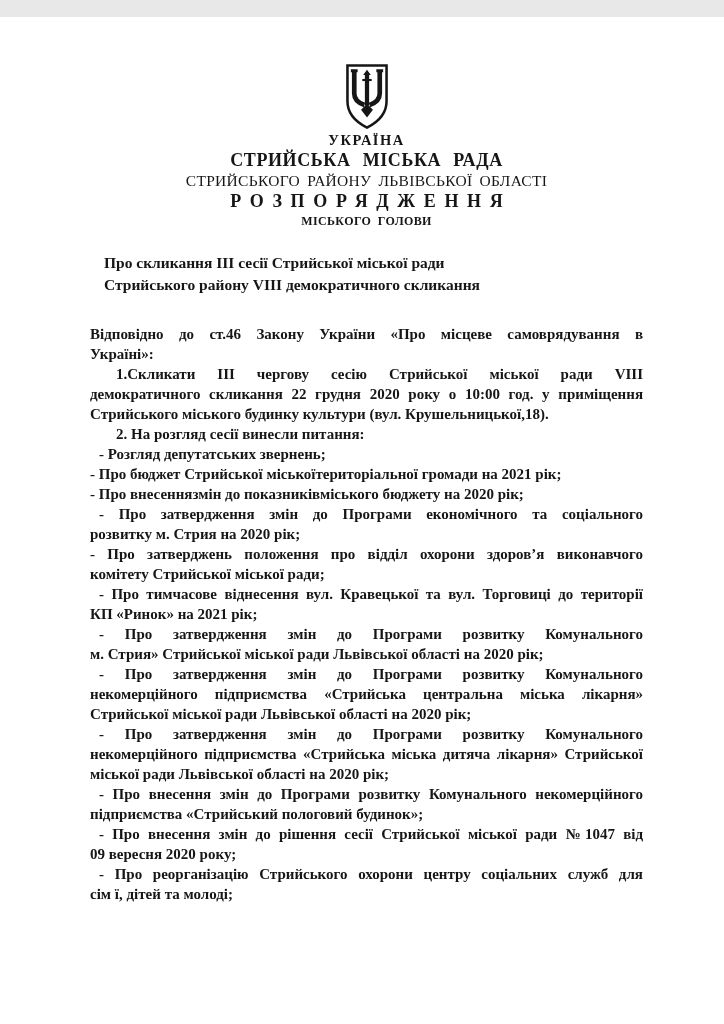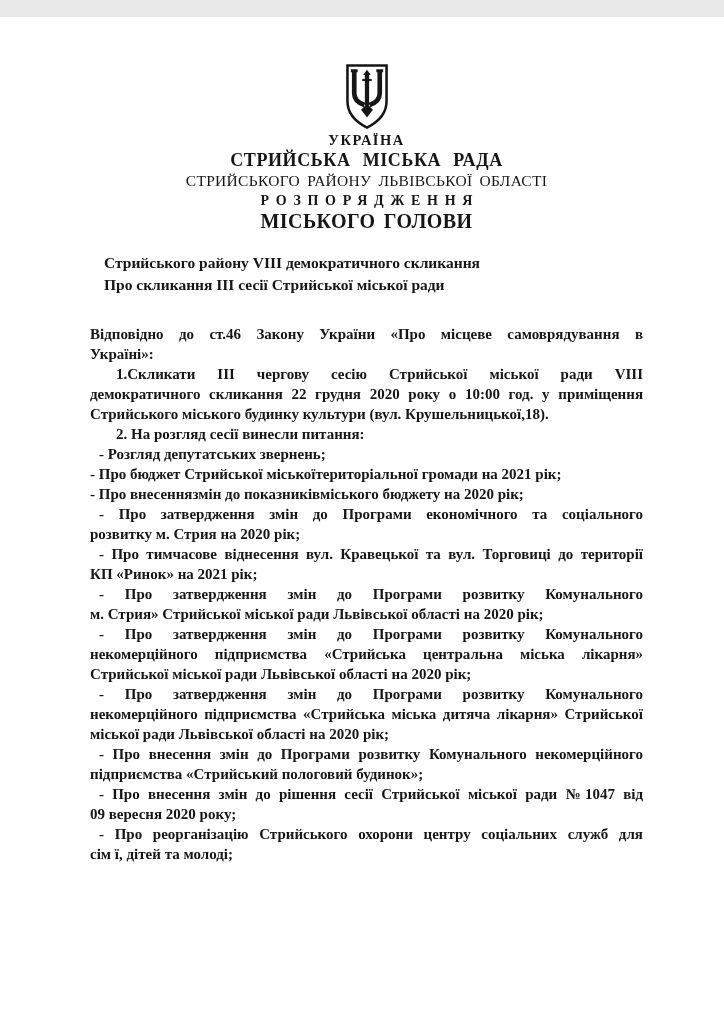--- a/index.html
+++ b/index.html
@@ -35,28 +35,28 @@
     margin-top: 1px;
   }
   .org-region {
     font-size: 15.5px;
     line-height: 20px;
     word-spacing: 3px;
     letter-spacing: 0.3px;
   }
   .doc-type {
     font-weight: bold;
-    font-size: 14px;
+    font-size: 18px;
     line-height: 20px;
     letter-spacing: 0.48em;
     text-indent: 0.48em; 
   }
   .doc-author {
     font-weight: bold;
-    font-size: 20px;
+    font-size: 12px;
     line-height: 20px;
     word-spacing: 3px;
     letter-spacing: 0.4px;
     text-align: center;
   }
   
   .date-row {
     position: relative;
     height: 20px;
     margin-top: 35px;
@@ -114,22 +114,22 @@
     </div>
     <div class="emblem-caption">УКРАЇНА</div>
     <div class="org-name">СТРИЙСЬКА МІСЬКА РАДА</div>
     <div class="org-region">СТРИЙСЬКОГО РАЙОНУ ЛЬВІВСЬКОЇ ОБЛАСТІ</div>
     <div class="doc-type">РОЗПОРЯДЖЕННЯ</div>
     <div class="doc-author">МІСЬКОГО ГОЛОВИ</div>
   </div>
 
 
   <div class="subject">
+    <div>Про скликання III сесії Стрийської міської ради</div>
     <div>Стрийського району VIII демократичного скликання</div>
-    <div>Про скликання III сесії Стрийської міської ради</div>
   </div>
 
   <div class="doc-body">
 
     <p>
       <span class="ln" style="display:block">Відповідно до ст.46 Закону України «Про місцеве самоврядування в</span>
       <span class="le" style="display:block">Україні»:</span>
     </p>
 
     <p>
@@ -152,20 +152,24 @@
 
     <p>
       <span class="le" style="display:block">- Про внесеннязмін до показниківміського бюджету на 2020 рік;</span>
     </p>
 
     <p>
       <span class="ln i2" style="display:block">- Про затвердження змін до Програми  економічного та соціального</span>
       <span class="le" style="display:block">розвитку м. Стрия на 2020 рік;</span>
     </p>
 
+    <p>
+      <span class="ln" style="display:block">- Про затверджень положення про відділ охорони здоров’я виконавчого</span>
+      <span class="le" style="display:block">комітету Стрийської міської ради;</span>
+    </p>
 
     <p>
       <span class="ln i2" style="display:block">- Про тимчасове віднесення вул. Кравецької та вул. Торговиці до території</span>
       <span class="le" style="display:block">КП «Ринок» на 2021 рік;</span>
     </p>
 
     <p>
       <span class="ln i2" style="display:block">- Про затвердження змін до Програми розвитку Комунального</span>
       <span class="le" style="display:block">м. Стрия» Стрийської міської ради Львівської області на 2020 рік;</span>
     </p>

